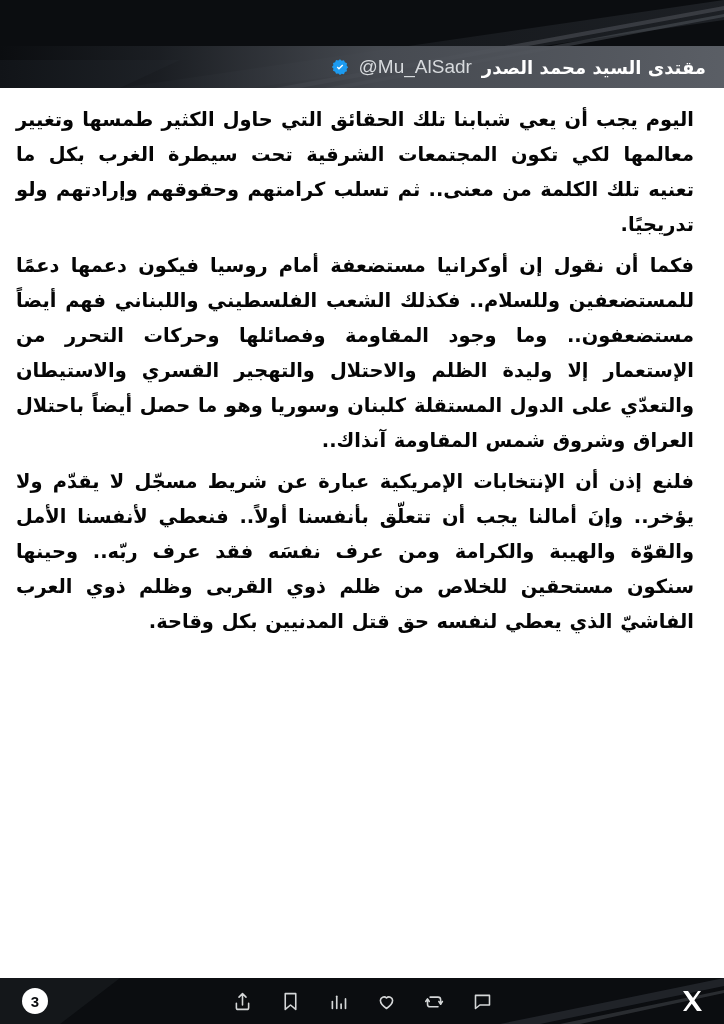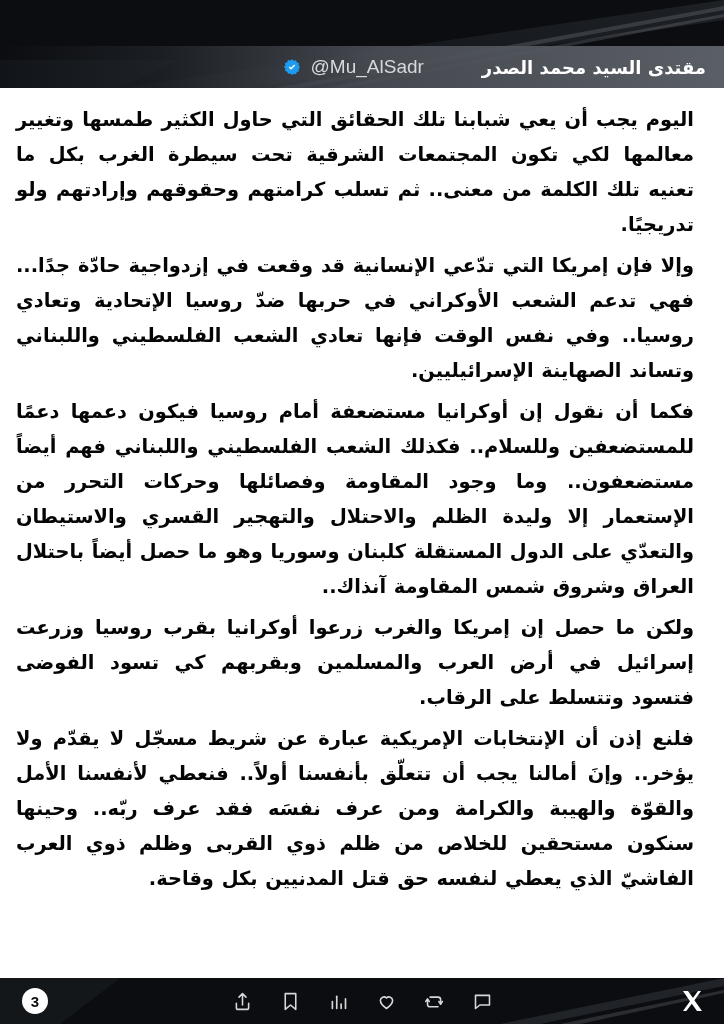--- a/index.html
+++ b/index.html
@@ -44,21 +44,20 @@
     padding-right: 18px;
     gap: 10px;
     background: linear-gradient(90deg, rgba(17,20,24,0.0) 0%, rgba(40,44,50,0.55) 22%, rgba(74,78,85,0.92) 52%, rgba(92,96,103,0.98) 100%);
   }
   .account-name {
     color: #ffffff;
     font-size: 18px;
     font-weight: bold;
     letter-spacing: 0px;
     white-space: nowrap;
-    margin-left: 48px;
   }
   .handle {
     color: #d7dadd;
     font-size: 19px;
     direction: ltr;
     white-space: nowrap;
     font-family: "Liberation Sans", sans-serif;
   }
   .verified {
     width: 18px;
@@ -175,23 +174,21 @@
       <svg viewBox="0 0 24 24" width="18" height="18">
         <path fill="#1d9bf0" d="M12 1.5l2.3 2.0 3.0-.5 1.2 2.8 2.8 1.2-.5 3.0 2.0 2.3-2.0 2.3.5 3.0-2.8 1.2-1.2 2.8-3.0-.5L12 22.5l-2.3-2.0-3.0.5-1.2-2.8-2.8-1.2.5-3.0L1.2 12l2.0-2.3-.5-3.0 2.8-1.2 1.2-2.8 3.0.5z"></path>
         <path fill="#ffffff" d="M10.6 15.6l-2.9-2.9 1.3-1.3 1.6 1.6 4.4-4.4 1.3 1.3z"></path>
       </svg>
     </span>
   </div>
 </div>
 
 <div class="content">
   <p class="para">اليوم يجب أن يعي شبابنا تلك الحقائق التي حاول الكثير طمسها وتغيير معالمها لكي تكون المجتمعات الشرقية تحت سيطرة الغرب بكل ما تعنيه تلك الكلمة من معنى.. ثم تسلب كرامتهم وحقوقهم وإرادتهم ولو تدريجيًا.</p>
-  <p class="para">وإلا فإن إمريكا التي تدّعي الإنسانية قد وقعت في إزدواجية حادّة جدًا... فهي تدعم الشعب الأوكراني في حربها ضدّ روسيا الإتحادية وتعادي روسيا.. وفي نفس الوقت فإنها تعادي الشعب الفلسطيني واللبناني وتساند الصهاينة الإسرائيليين.</p>
   <p class="para">فكما أن نقول إن أوكرانيا مستضعفة أمام روسيا فيكون دعمها دعمًا للمستضعفين وللسلام.. فكذلك الشعب الفلسطيني واللبناني فهم أيضاً مستضعفون.. وما وجود المقاومة وفصائلها وحركات التحرر من الإستعمار إلا وليدة الظلم والاحتلال والتهجير القسري والاستيطان والتعدّي على الدول المستقلة كلبنان وسوريا وهو ما حصل أيضاً باحتلال العراق وشروق شمس المقاومة آنذاك..</p>
-  <p class="para">ولكن ما حصل إن إمريكا والغرب زرعوا أوكرانيا بقرب روسيا وزرعت إسرائيل في أرض العرب والمسلمين وبقربهم كي تسود الفوضى فتسود وتتسلط على الرقاب.</p>
   <p class="para">فلنع إذن أن الإنتخابات الإمريكية عبارة عن شريط مسجّل لا يقدّم ولا يؤخر.. وإنَ أمالنا يجب أن تتعلّق بأنفسنا أولاً.. فنعطي لأنفسنا الأمل والقوّة والهيبة والكرامة ومن عرف نفسَه فقد عرف ربّه.. وحينها سنكون مستحقين للخلاص من ظلم ذوي القربى وظلم ذوي العرب الفاشيّ الذي يعطي لنفسه حق قتل المدنيين بكل وقاحة.</p>
 </div>
 
 <div class="footer">
   <svg class="sweep2" viewBox="0 0 724 46" preserveAspectRatio="none">
     <rect x="0" y="0" width="724" height="46" fill="#0b0d10"></rect>
     <path d="M724 0 L724 8 L540 46 L500 46 Z" fill="#3a3f46" opacity="0.45"></path>
     <path d="M724 12 L724 15 L580 46 L560 46 Z" fill="#6f747c" opacity="0.3"></path>
     <path d="M0 0 L120 0 L60 46 L0 46 Z" fill="#15181c" opacity="0.9"></path>
   </svg>

